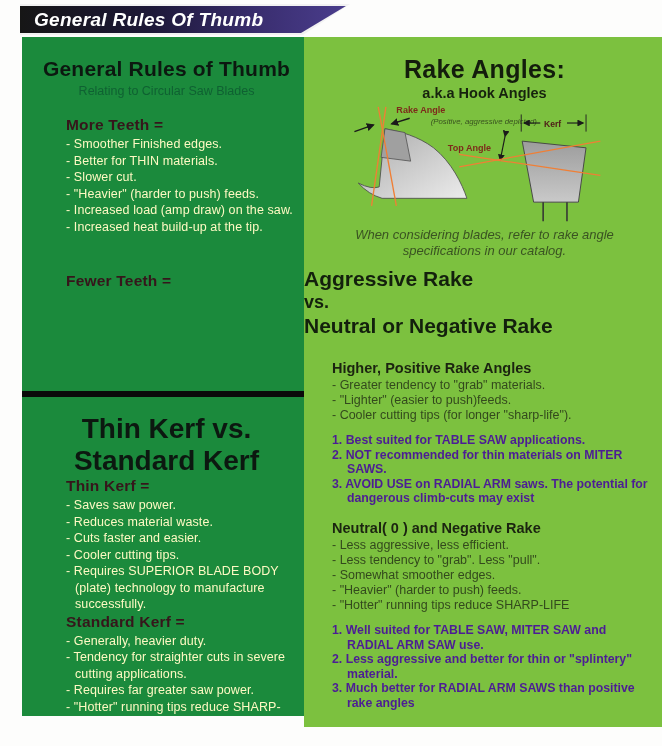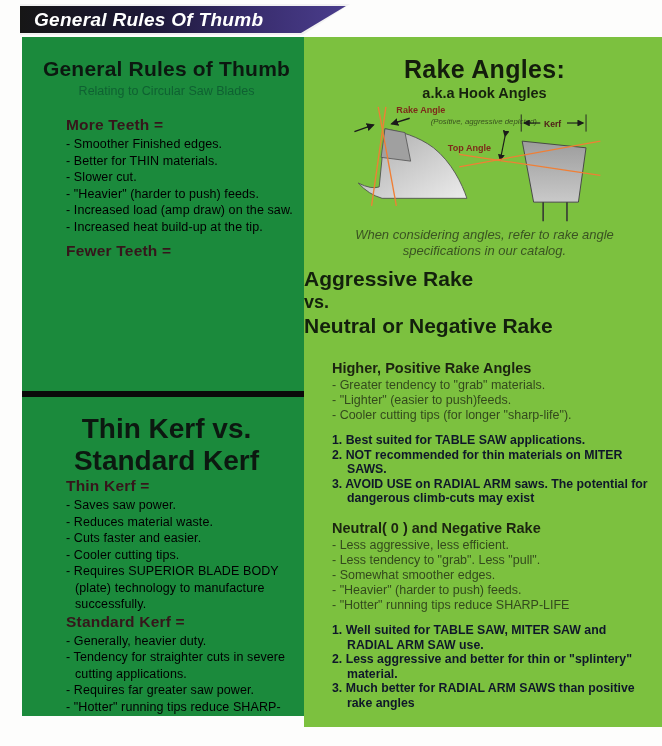--- a/index.html
+++ b/index.html
@@ -38,25 +38,25 @@
   }
   .h-divider{width:100%;height:6px;background:#0a0a0a;}
   
   .lp-section1{height:334px;}
   .lp-section2{height:339px;}
   .lp-title{margin-top:20px;text-align:center;font-size:21px;font-weight:bold;color:#0c1810;letter-spacing:.2px;}
   .lp-sub{text-align:center;font-size:12.5px;color:#0f6132;margin-top:3px;}
   .lp2-title{margin-top:16px;text-align:center;font-size:28px;font-weight:bold;color:#0c1810;}
   .group{margin-left:44px;margin-right:12px;}
   .g1{margin-top:18px;}
-  .g2{margin-top:7px;}
+  .g2{margin-top:37px;}
   .g3{}
   .group-heading{font-size:15.5px;font-weight:bold;color:#36161b;margin-bottom:2px;letter-spacing:.2px;}
   .lp-items .list-line{
-    font-size:12.5px;line-height:16.5px;color:#000000;
+    font-size:12.5px;line-height:16.5px;color:#fef9c3;
     padding-left:9px;text-indent:-9px;letter-spacing:.1px;
   }
   
   .rp-title{margin-top:18px;text-align:center;font-size:25px;font-weight:bold;color:#131d0c;letter-spacing:.3px;}
   .rp-sub{text-align:center;font-size:14.5px;font-weight:bold;color:#17230e;margin-top:1px;}
   .rp-diagram{display:block;margin:2px auto 0 auto;}
   .rp-note{
     margin:2px 14px 0 14px;text-align:center;font-style:italic;
     font-size:13px;line-height:16px;color:#3a5322;
   }
@@ -66,21 +66,21 @@
   .rp-sec{margin-left:28px;margin-right:10px;}
   .rp-sec-1{margin-top:22px;}
   .rp-sec-2{margin-top:14px;}
   .rp-sec-heading{font-size:14.5px;font-weight:bold;color:#1b2410;margin-bottom:2px;}
   .rp-items .list-line{
     font-size:12.5px;line-height:15px;color:#33491d;
     padding-left:9px;text-indent:-9px;
   }
   .rp-warnings{margin-top:10px;}
   .rp-warnings .list-line{
-    font-size:12.3px;line-height:14.6px;color:#0f172a;font-weight:bold;
+    font-size:12.3px;line-height:14.6px;color:#4c1d95;font-weight:bold;
     padding-left:15px;text-indent:-15px;
   }
   
   .dg-label{font-weight:bold;font-size:9.5px;fill:#7d2b1b;}
   .dg-note{font-size:8.2px;fill:#38511f;font-style:italic;}
   .dg-kerf{font-weight:bold;font-size:9px;fill:#4f2018;}
 </style>
 </head>
 <body>
 
@@ -179,21 +179,21 @@
     <text x="207" y="25" class="dg-kerf">Kerf</text>
 
     <path d="M184,40 L251,47 L243,104 L196,104 Z" fill="url(#gTrap)" stroke="#444" stroke-width="1"></path>
     <line x1="206" y1="104" x2="206" y2="124" stroke="#333" stroke-width="1.6"></line>
     <line x1="231" y1="104" x2="231" y2="124" stroke="#333" stroke-width="1.6"></line>
 
     <line x1="118" y1="54" x2="266" y2="76" stroke="#f07f35" stroke-width="1.3"></line>
     <line x1="118" y1="67" x2="266" y2="40" stroke="#f07f35" stroke-width="1.3"></line>
   </svg>
 
-  <div class="rp-note">When considering angles, refer to rake angle specifications in our catalog.</div>
+  <div class="rp-note">When considering blades, refer to rake angle specifications in our catalog.</div>
 
   <div class="vs-heading">
     <div class="vs-line1">Aggressive Rake</div>
     <div class="vs-line2">vs.</div>
     <div class="vs-line3">Neutral or Negative Rake</div>
   </div>
 
   <div class="rp-sec rp-sec-1">
     <div class="rp-sec-heading">Higher, Positive Rake Angles</div>
     <div class="rp-items">

